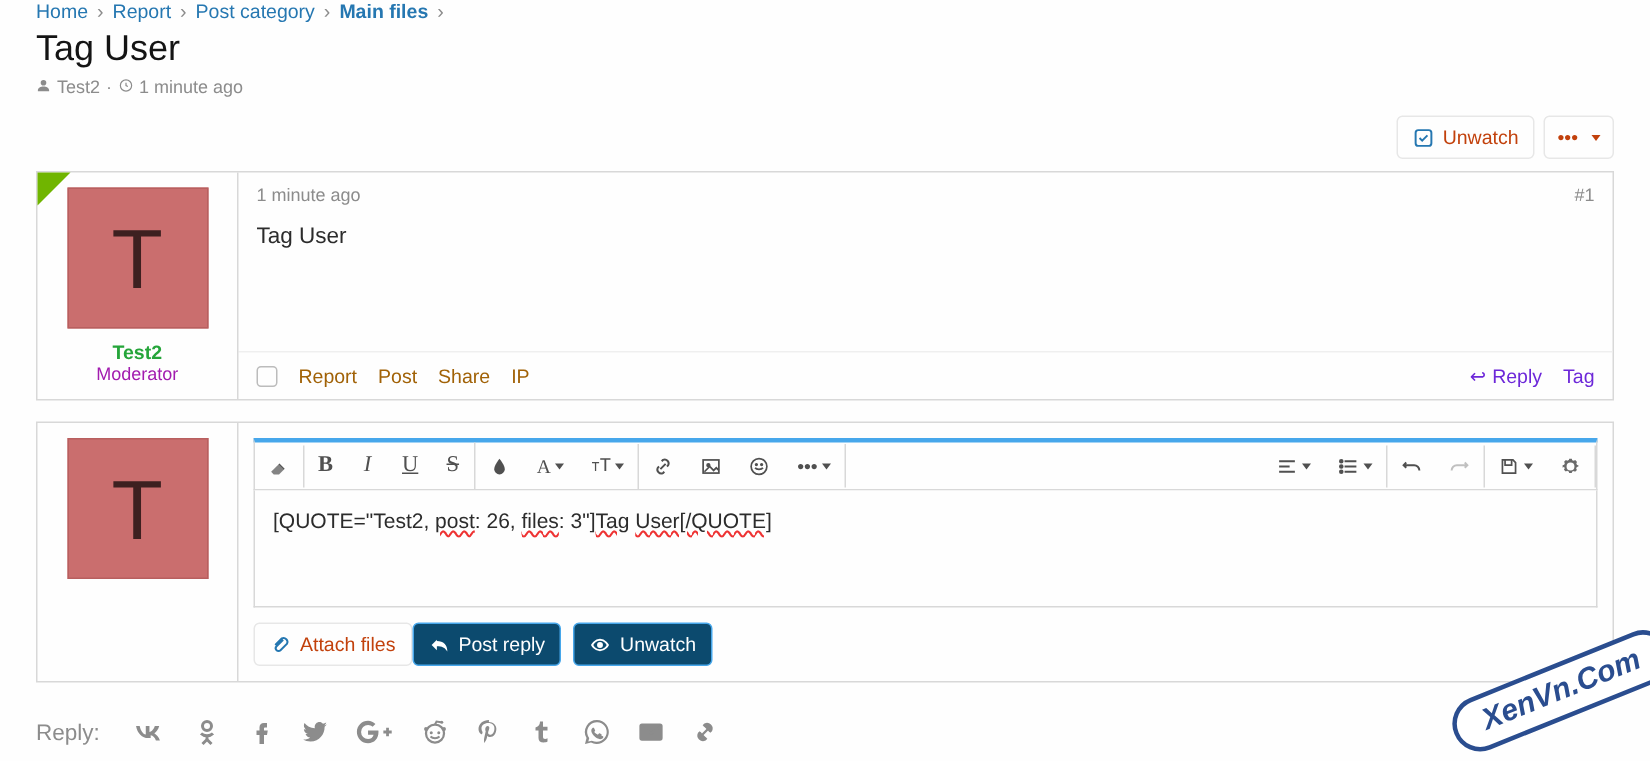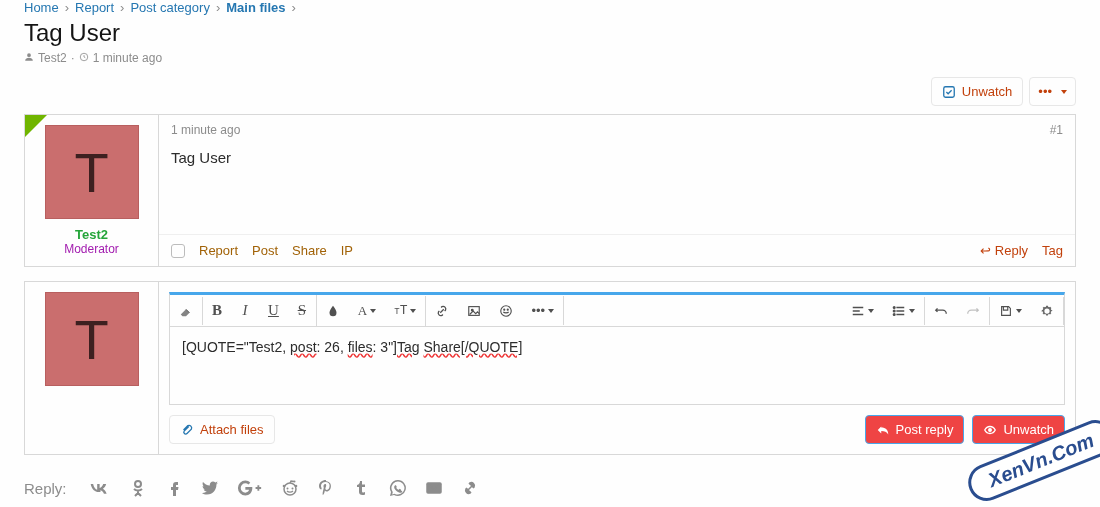--- a/index.html
+++ b/index.html
@@ -33,38 +33,38 @@
 
   .message { flex: 1; display: flex; flex-direction: column; }
   .msgtop { display: flex; justify-content: space-between; padding: 8px 12px 6px; font-size: 12px; color: #8c8c8c; }
   .msgtop a { color: #8c8c8c; text-decoration: none; }
   .msgbody { padding: 6px 12px 12px; flex: 1; font-size: 15px; color: #2c2c2c; }
   .msgfoot { display: flex; justify-content: space-between; align-items: center; padding: 8px 12px; border-top: 1px solid #efefef; font-size: 13px; }
   .msgfoot-left { display: flex; gap: 14px; align-items: center; }
   .msgfoot-left a { color: #a16207; text-decoration: none; }
   .chk { width: 14px; height: 14px; border: 1px solid #bcbcbc; border-radius: 3px; display: inline-block; }
   .msgfoot-right { display: flex; gap: 14px; }
-  .msgfoot-right a { color: #c2410c; text-decoration: none; }
+  .msgfoot-right a { color: #6d28d9; text-decoration: none; }
   .reply-ico { margin-right: 4px; }
 
   
   .editorwrap { flex: 1; padding: 10px; display: flex; flex-direction: column; }
   .toolbar { border: 1px solid #d8d8d8; border-top: 3px solid #47a7eb; background: #fefefe; display: flex; align-items: center; font-size: 13px; color: #505050; }
   .tgrp { display: flex; border-right: 1px solid #d8d8d8; }
   .tbtn { padding: 7px 9px; cursor: pointer; display: inline-flex; align-items: center; justify-content: center; min-width: 28px; }
   .tbtn svg, .tbtn .glyph { width: 14px; height: 14px; }
   .tgap { flex: 1; }
   .bold { font-weight: bold; font-family: Georgia, serif; font-size: 15px; }
   .ital { font-style: italic; font-family: Georgia, serif; font-size: 15px; }
   .under { text-decoration: underline; font-family: Georgia, serif; font-size: 15px; }
   .strike { text-decoration: line-through; font-family: Georgia, serif; font-size: 15px; }
   .editpane { border: 1px solid #d8d8d8; border-top: none; background: #fefefe; min-height: 78px; padding: 10px 12px; font-size: 14px; color: #2c2c2c; line-height: 1.5; }
   .squig { text-decoration-line: underline; text-decoration-style: wavy; text-decoration-color: #e33; }
-  .editactions { display: flex; justify-content: space-between; margin-top: 10px; }
-  .btn.primary { background: #ef4444; border-color: #47a7eb; color: #fff; }
+  .editactions { display: flex; margin-top: 10px; }
+  .btn.primary { background: #0c4a6e; border-color: #47a7eb; color: #fff; }
   .rightbtns { display: flex; gap: 8px; }
 
   .sharebar { display: flex; align-items: center; gap: 18px; padding: 10px 0; color: #8c8c8c; }
   .sharebar .lbl { font-size: 15px; }
   .sharebar .sic { width: 18px; height: 18px; fill: #8c8c8c; cursor: pointer; }
   .sharebar .sic-wide { width: 26px; }
 
   
   .wm { position: absolute; right: -18px; bottom: 28px; transform: rotate(-22deg); pointer-events: none; }
   .wm-inner { background: #fff; color: #2a4d8f; font-weight: bold; font-style: italic; font-size: 20px; border: 3px solid #2a4d8f; border-radius: 22px; padding: 4px 18px; font-family: Arial; }
@@ -245,21 +245,21 @@
               </span>
         <span class="tbtn">
                 <svg viewBox="0 0 16 16" fill="#505050">
                   <path d="M8 5a3 3 0 100 6 3 3 0 000-6zm6 3l-1.2.3a5 5 0 01-.5 1.2l.6 1.1-1.4 1.4-1.1-.6a5 5 0 01-1.2.5L9 13H7l-.3-1.2a5 5 0 01-1.2-.5l-1.1.6-1.4-1.4.6-1.1a5 5 0 01-.5-1.2L2 9V7l1.2-.3a5 5 0 01.5-1.2l-.6-1.1 1.4-1.4 1.1.6a5 5 0 011.2-.5L7 2h2l.3 1.2a5 5 0 011.2.5l1.1-.6 1.4 1.4-.6 1.1c.2.4.4.8.5 1.2L14 7v2z" opacity=".85"></path>
                 </svg>
               </span>
       </div>
     </div>
     <div class="editpane">
       <div>
-        <span>[QUOTE="Test2, </span><span class="squig">post</span><span>: 26, </span><span class="squig">files</span><span>: 3"]</span><span class="squig">Tag</span><span> </span><span class="squig">Share[/QUOTE]</span>
+        <span>[QUOTE="Test2, </span><span class="squig">post</span><span>: 26, </span><span class="squig">files</span><span>: 3"]</span><span class="squig">Tag</span><span> </span><span class="squig">User[/QUOTE]</span>
       </div>
       <div>&nbsp;</div>
     </div>
     <div class="editactions">
       <button class="btn blue-txt">
         <svg viewBox="0 0 16 16" fill="none" stroke="#2577b1" stroke-width="1.5">
                 <path d="M10 4l-5 5a2 2 0 103 3l5-5a3 3 0 00-4-4L4 8"></path>
               </svg>
         <span>Attach files</span>
       </button>

